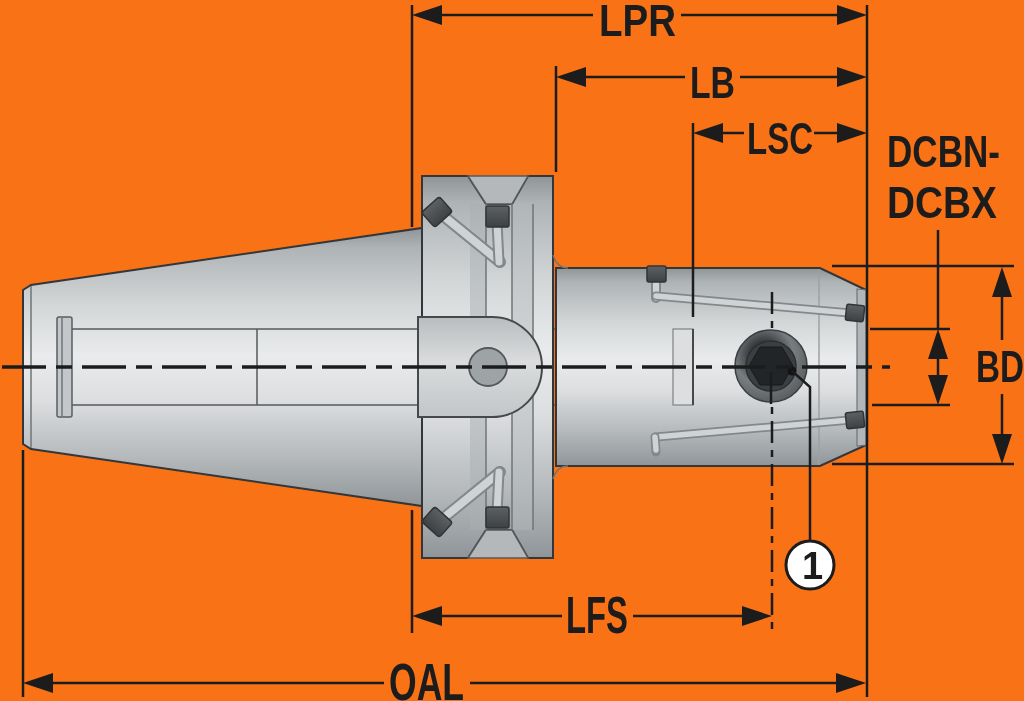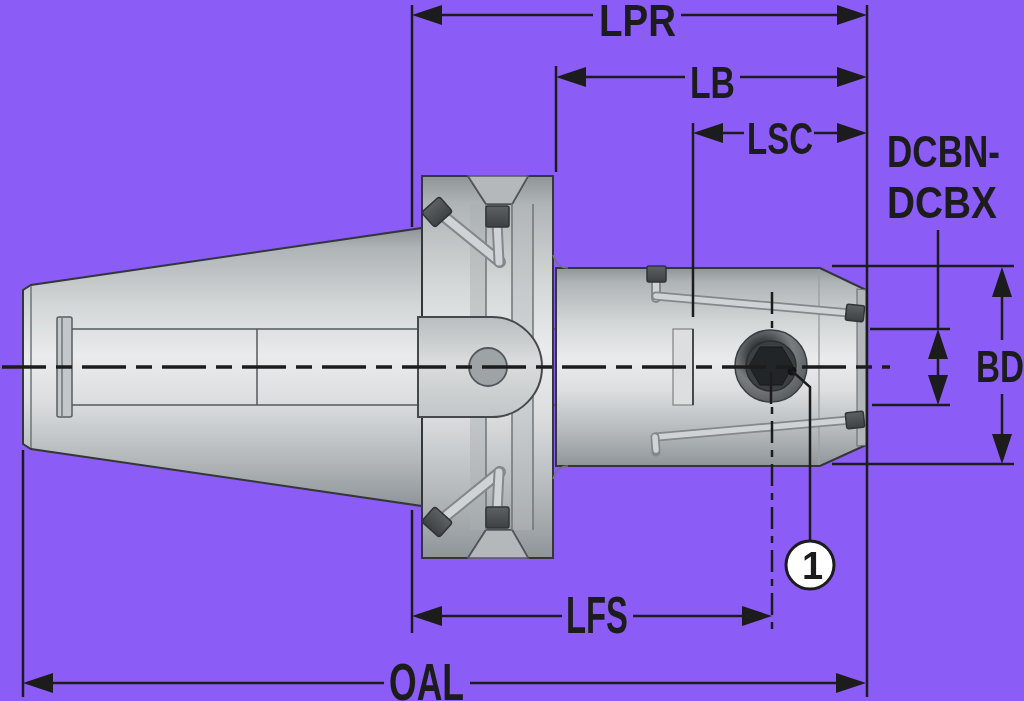--- a/index.html
+++ b/index.html
@@ -1,16 +1,16 @@
 <!DOCTYPE html>
 <html><head>
 <meta charset="utf-8">
 <style>
   html,body{margin:0;padding:0;background:#ffffff;}
-  .stage{width:1024px;height:701px;position:relative;background:#8b5cf6;overflow:hidden;}
+  .stage{width:1024px;height:701px;position:relative;background:#f97316;overflow:hidden;}
   svg{display:block;}
   text{font-family:"Liberation Sans","DejaVu Sans",sans-serif;font-weight:700;fill:#1c1c1c;}
   .dim-label{font-size:45px;}
   .dim-label-lg{font-size:52px;}
   .bore-label{font-size:44px;}
   .callout-num{font-size:38px;}
   .dimline{stroke:#1c1c1c;stroke-width:2.5;fill:none;}
   .arrow{fill:#1c1c1c;stroke:none;}
   .thin{stroke:#6f7477;stroke-width:1.5;fill:none;}
 </style>

